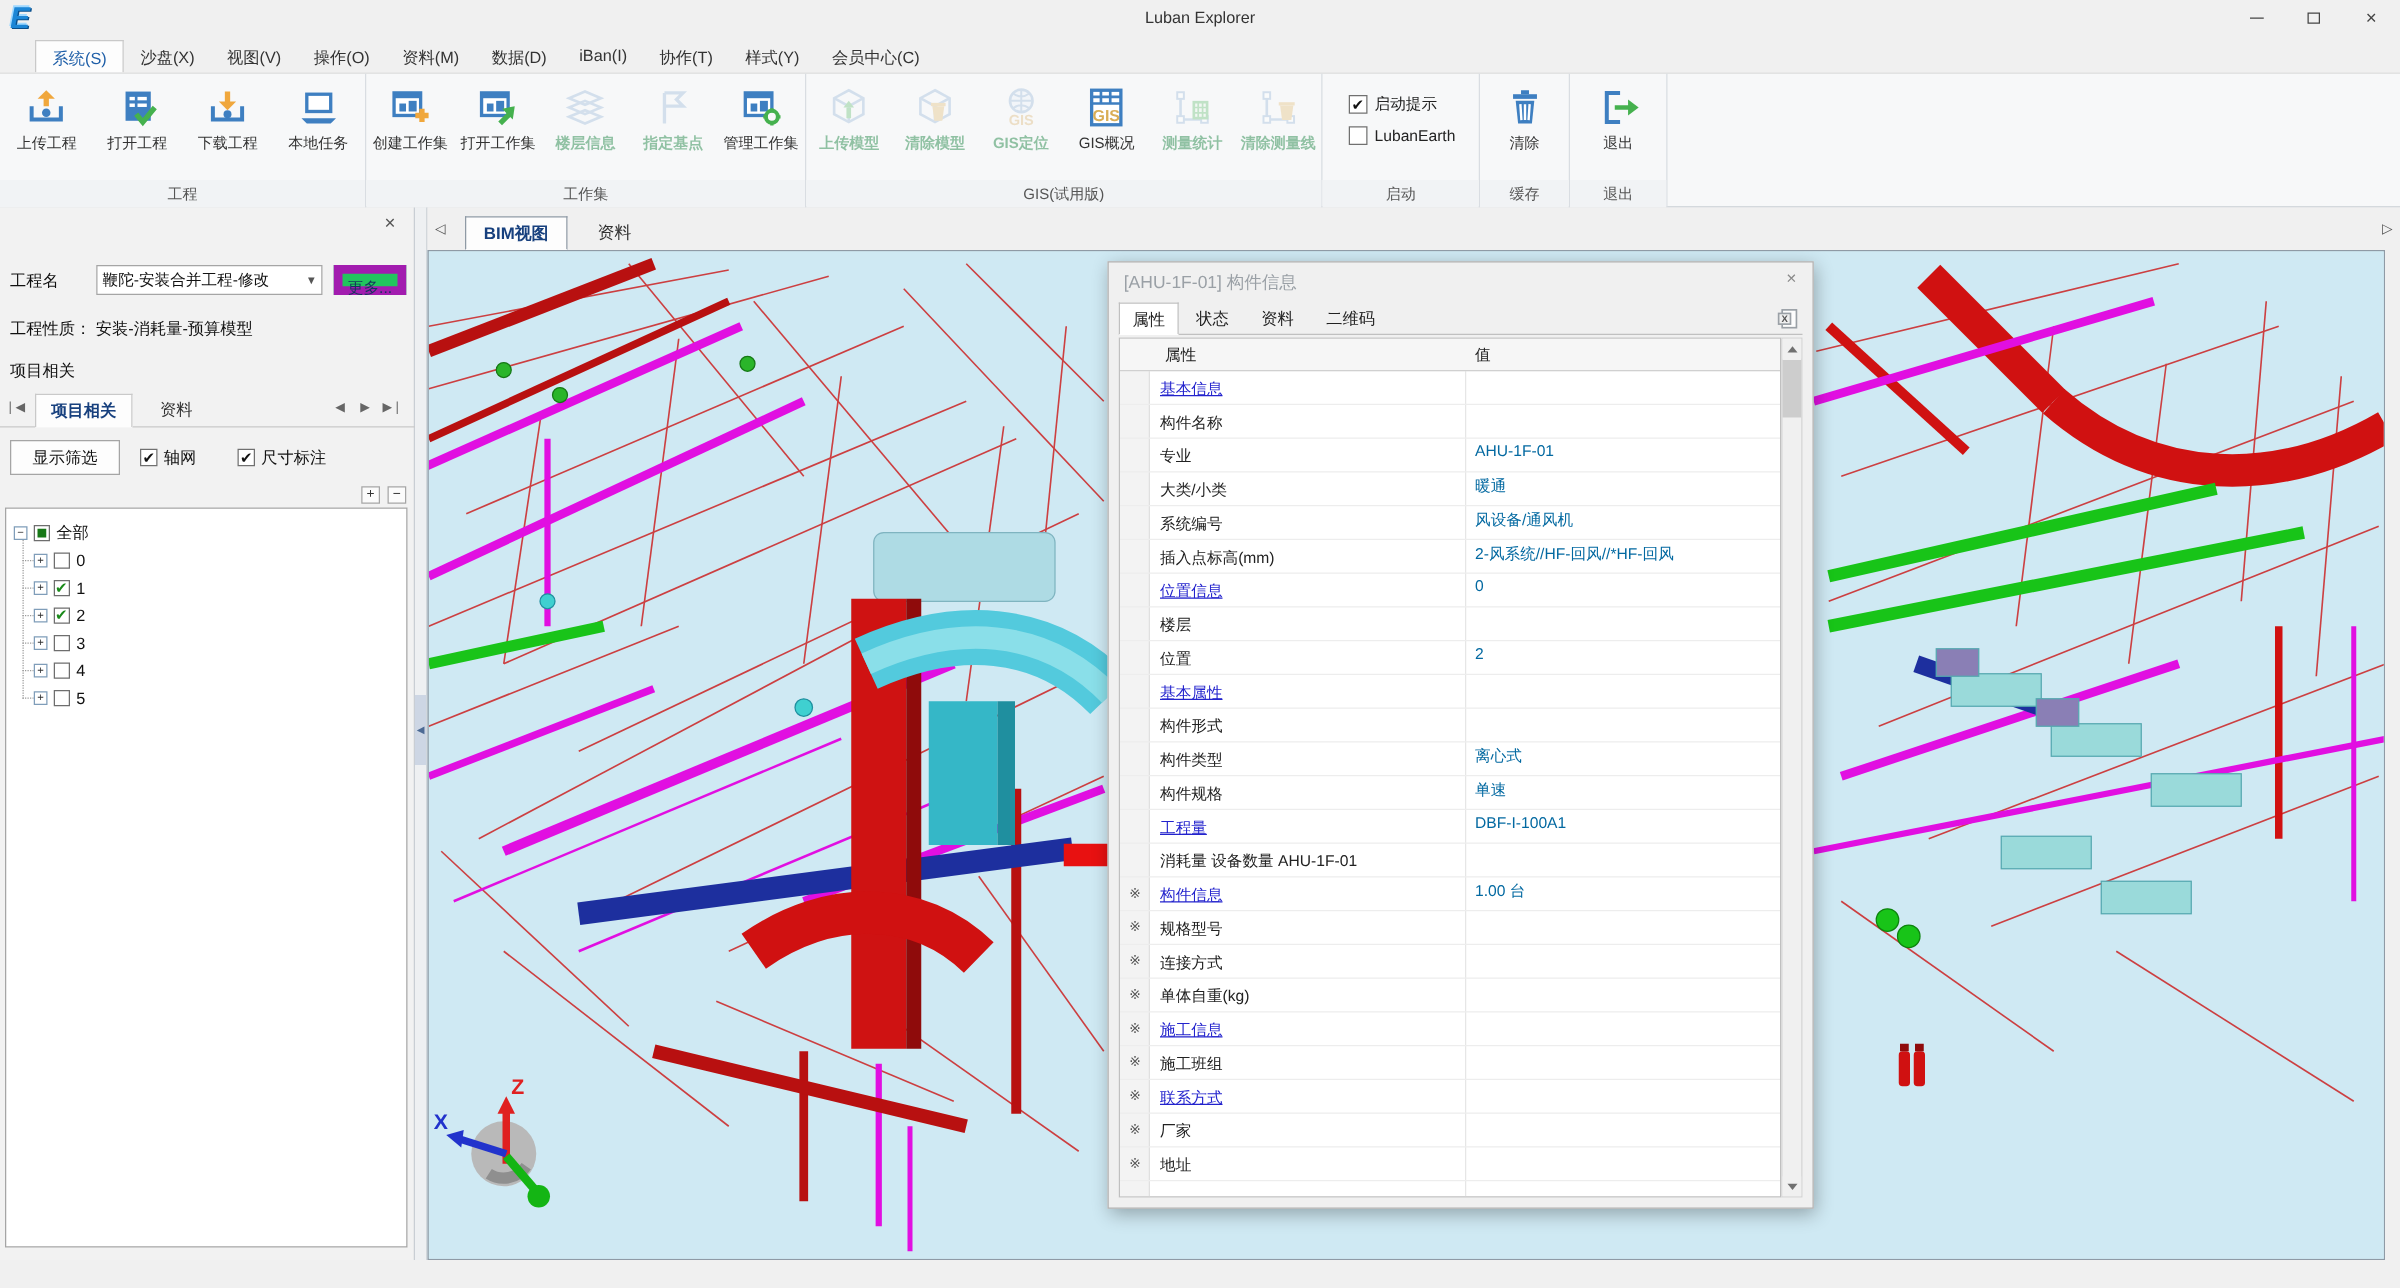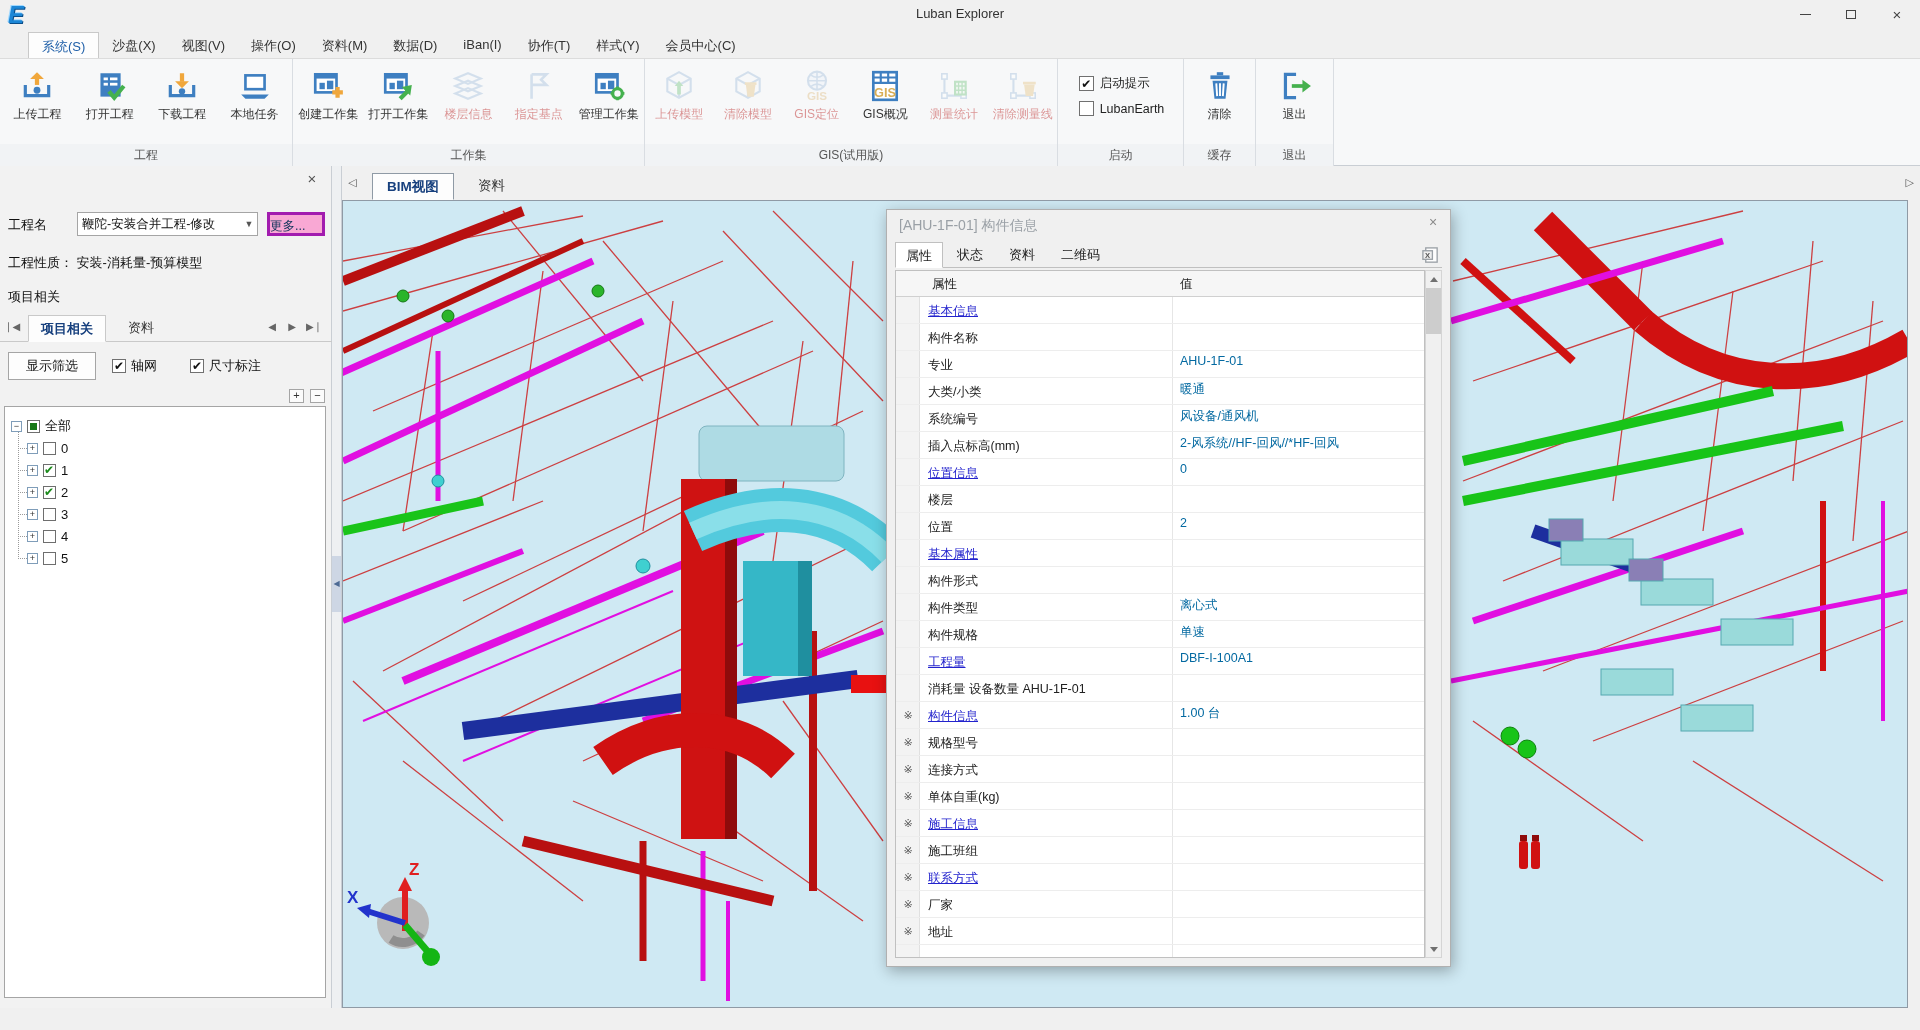--- a/index.html
+++ b/index.html
@@ -25,37 +25,37 @@
   
   .ribbon { position:absolute; left:0; top:58px; width:1920px; height:108px; background:#f7f8f9; border-bottom:1px solid #c9ced4; border-top:1px solid #dcdcdc; display:flex; }
   .rgroup { height:107px; border-right:1px solid #d9dde2; display:flex; flex-direction:column; flex:0 0 auto; }
   .ritems { flex:1; display:flex; align-items:flex-start; justify-content:space-evenly; padding-top:6px; }
   .rlabel { height:22px; line-height:22px; text-align:center; color:#555; font-size:12px; background:#f1f3f5; }
   .rbtn { width:70px; display:flex; flex-direction:column; align-items:center; gap:3px; padding-top:4px; }
   .rbtn .ricon { width:34px; height:34px; }
   .rbtn .ricon svg { width:100%; height:100%; }
   .rbtn .rtext { font-size:12px; color:#333; white-space:nowrap; }
   .rbtn.disabled { opacity:.45; }
-  .rbtn.disabled .rtext { color:#b91c1c; }
+  .rbtn.disabled .rtext { color:#15803d;font-weight:bold; }
   .rchecks { display:flex; flex-direction:column; gap:9px; padding:10px 8px 0 10px; }
   .rcheck { display:flex; align-items:center; gap:6px; font-size:12.5px; color:#222; white-space:nowrap; }
   .cbox { width:15px; height:15px; background:#fff; border:1px solid #707070; display:flex; align-items:center; justify-content:center; font-size:12px; font-weight:bold; color:#111; line-height:12px; }
 
   
   .main { position:absolute; left:0; top:166px; width:1920px; height:842px; }
 
   
   .sidebar { position:absolute; left:0; top:0; width:332px; height:842px; background:#f2f2f2; border-right:1px solid #c9ced4; }
   .sb-close { position:absolute; right:10px; top:4px; width:18px; height:18px; text-align:center; line-height:17px; font-size:15px; color:#555; }
   .sb-row1 { position:absolute; left:8px; top:46px; width:316px; height:24px; }
   .sb-lbl { position:absolute; left:0; top:4px; font-size:13px; color:#111; }
   .sb-combo { position:absolute; left:69px; top:0; width:181px; height:24px; background:#fff; border:1px solid #a5a5a5; display:flex; align-items:center; }
   .sb-combo .val { flex:1; padding:0 4px; font-size:12.5px; color:#111; white-space:nowrap; overflow:hidden; }
   .sb-combo .arr { width:16px; text-align:center; color:#555; font-size:9px; }
-  .btn-more { position:absolute; left:259px; top:0; width:58px; height:24px; background:#f9a8d4; border:3px solid #a21caf; color:#14355c; font-size:12.5px; line-height:22px; }
+  .btn-more { position:absolute; left:259px; top:0; width:58px; height:24px; background:#22c55e; border:7px solid #a21caf; color:#14355c; font-size:12.5px; text-align:center; line-height:22px; }
   .sb-row2 { position:absolute; left:8px; top:88px; font-size:13px; color:#111; }
   .sb-row3 { position:absolute; left:8px; top:122px; font-size:13px; color:#111; }
   .sb-tabs { position:absolute; left:0; top:148px; width:332px; height:28px; border-bottom:1px solid #c9c9c9; }
   .sb-tab { position:absolute; bottom:-1px; height:27px; padding:0 12px; line-height:26px; font-size:13px; color:#333; }
   .sb-tab.t0 { left:28px; }
   .sb-tab.t1 { left:116px; }
   .sb-tab.active { background:#fdfdfd; border:1px solid #c9c9c9; border-bottom:1px solid #fdfdfd; color:#17407e; font-weight:bold; }
   .sb-arr { position:absolute; top:7px; font-size:10px; color:#666; }
   .sb-ctrl { position:absolute; left:8px; top:186px; width:316px; height:28px; }
   .btn-filter { position:absolute; left:0; top:0; width:88px; height:28px; background:#fdfdfd; border:1px solid #a5a5a5; font-size:13px; text-align:center; line-height:26px; color:#111; }

